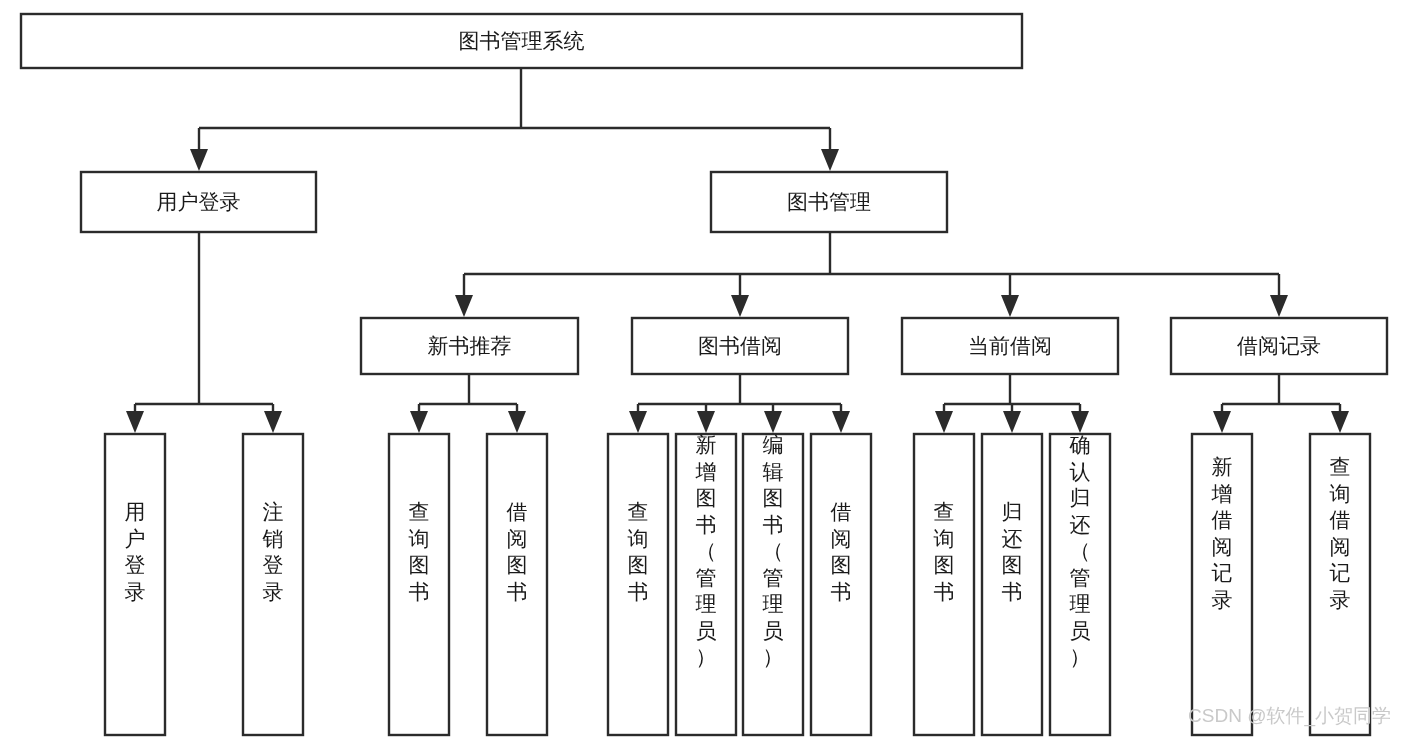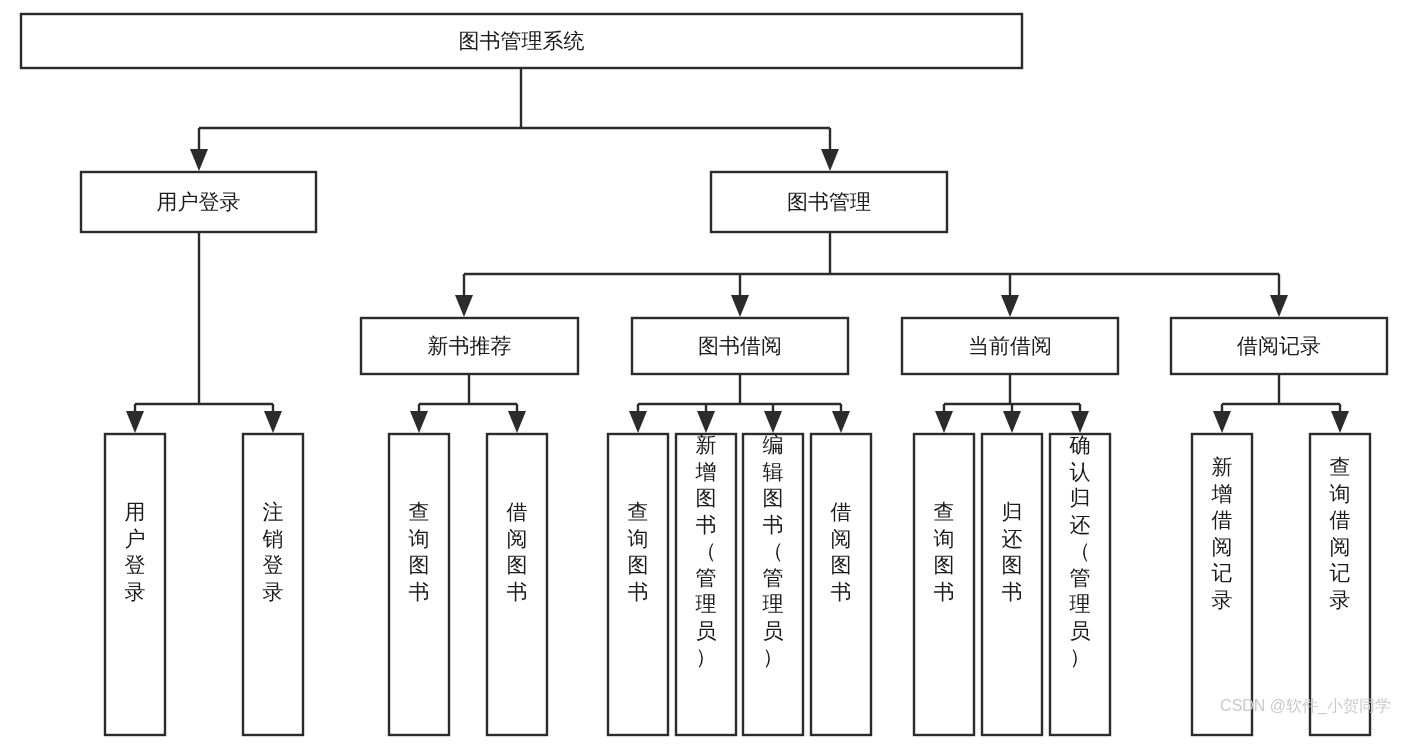--- a/index.html
+++ b/index.html
@@ -51,23 +51,23 @@
   }
   .node-label-vertical {
     fill: #1a1a1a;
     font-family: "Liberation Sans", "DejaVu Sans", sans-serif;
     font-size: 21px;
     text-anchor: middle;
   }
   .watermark {
     position: absolute;
     right: 14px;
-    bottom: 16px;
+    bottom: 4px;
     color: #c9c9c9;
-    font-size: 16px;
+    font-size: 19px;
     font-family: "Liberation Sans", "DejaVu Sans", sans-serif;
     white-space: nowrap;
     user-select: none;
   }
 </style>
 </head>
 <body>
 
 <div id="diagram-root">
   <svg class="flowchart" viewBox="0 0 1405 747">

